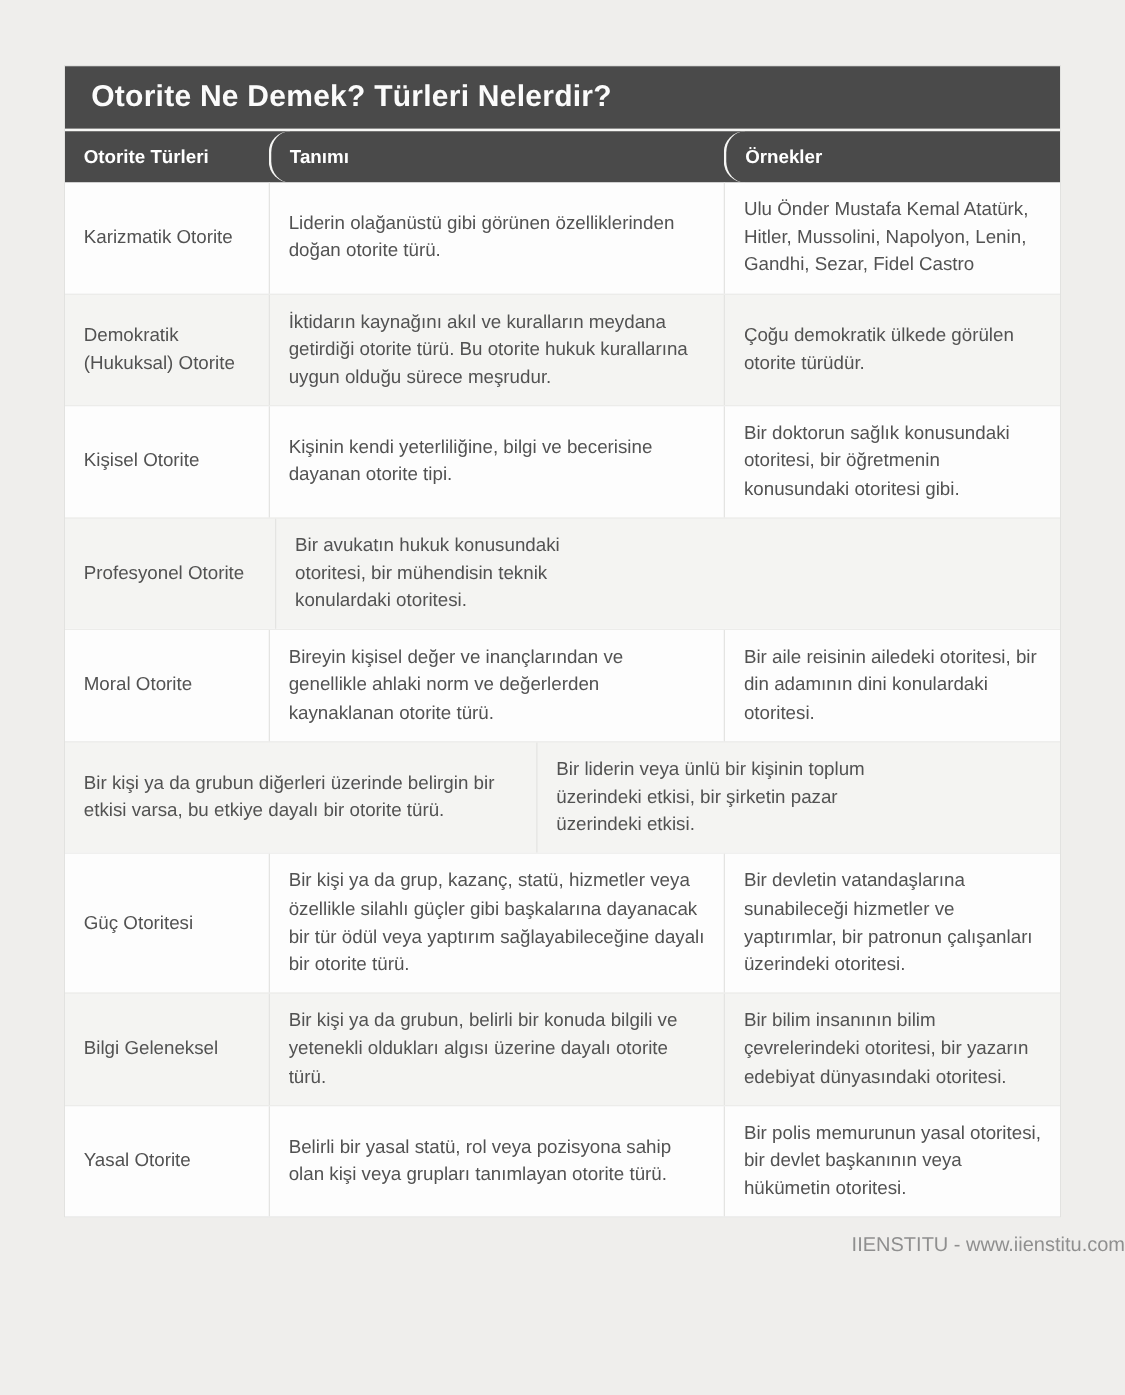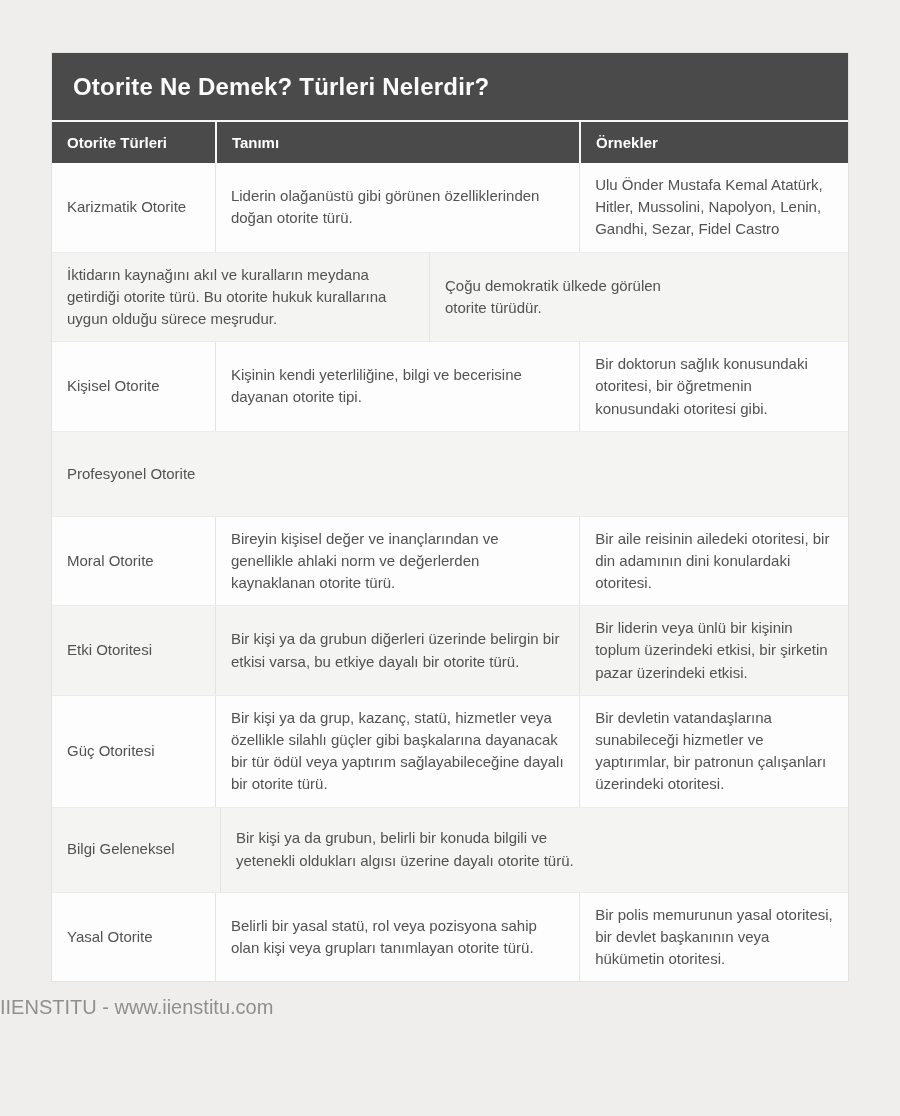--- a/index.html
+++ b/index.html
@@ -11,21 +11,21 @@
     overflow: hidden;
   }
   .card {
     width: 798px;
     margin: 52px auto 0 auto;
     border: 1px solid #e2e2e0;
     background: #fdfdfd;
   }
   .title-bar {
     background: #4a4a4a;
-    height: 67px;
+    height: 50px;
     display: flex;
     align-items: center;
     padding: 0 21px;
   }
   .title-bar h1 {
     color: #fbfbfb;
     font-size: 24px;
     font-weight: bold;
     letter-spacing: 0.2px;
   }
@@ -36,44 +36,44 @@
     height: 43px;
   }
   .hcell {
     color: #ffffff;
     font-weight: bold;
     font-size: 15px;
     display: flex;
     align-items: center;
     padding: 0 15px;
   }
-  .hcell + .hcell { border-left: 2px solid #f6f6f4; }
+  .hcell + .hcell { border-left: 2px solid #f6f6f4; border-radius: 17px; }
   .c1 { width: 168px; }
   .c2 { width: 377px; }
   .c3 { width: 278px; }
   .trow {
     display: flex;
     min-height: 85px;
     background: #fdfdfd;
   }
   .trow + .trow { border-top: 1px solid #ececea; }
   .trow:nth-child(even) { background: #f4f4f2; }
   .cell {
     font-size: 15px;
     line-height: 1.48;
     color: #525252;
     display: flex;
     align-items: center;
     padding: 11px 15px;
   }
   .cell + .cell { border-left: 1px solid #e4e4e2; }
   .footer {
-    text-align: left;
+    text-align: right;
     margin-top: 14px;
-    font-size: 20px;
+    font-size: 16px;
     color: #8f8f8f;
   }
 </style>
 </head>
 <body>
 
 <div class="card">
   <div class="title-bar">
     <h1>Otorite Ne Demek? Türleri Nelerdir?</h1>
   </div>
@@ -84,49 +84,51 @@
     <div class="hcell c3">Örnekler</div>
   </div>
 
   <div class="tbody">
     <div class="trow">
       <div class="cell c1">Karizmatik Otorite</div>
       <div class="cell c2">Liderin olağanüstü gibi görünen özelliklerinden doğan otorite türü.</div>
       <div class="cell c3">Ulu Önder Mustafa Kemal Atatürk, Hitler, Mussolini, Napolyon, Lenin, Gandhi, Sezar, Fidel Castro</div>
     </div>
     <div class="trow">
+      <div class="cell c1">Demokratik (Hukuksal) Otorite</div>
       <div class="cell c2">İktidarın kaynağını akıl ve kuralların meydana getirdiği otorite türü. Bu otorite hukuk kurallarına uygun olduğu sürece meşrudur.</div>
       <div class="cell c3">Çoğu demokratik ülkede görülen otorite türüdür.</div>
     </div>
     <div class="trow">
       <div class="cell c1">Kişisel Otorite</div>
       <div class="cell c2">Kişinin kendi yeterliliğine, bilgi ve becerisine dayanan otorite tipi.</div>
       <div class="cell c3">Bir doktorun sağlık konusundaki otoritesi, bir öğretmenin konusundaki otoritesi gibi.</div>
     </div>
     <div class="trow">
       <div class="cell c1">Profesyonel Otorite</div>
+      <div class="cell c3">Bir avukatın hukuk konusundaki otoritesi, bir mühendisin teknik konulardaki otoritesi.</div>
     </div>
     <div class="trow">
       <div class="cell c1">Moral Otorite</div>
       <div class="cell c2">Bireyin kişisel değer ve inançlarından ve genellikle ahlaki norm ve değerlerden kaynaklanan otorite türü.</div>
       <div class="cell c3">Bir aile reisinin ailedeki otoritesi, bir din adamının dini konulardaki otoritesi.</div>
     </div>
     <div class="trow">
-      <div class="cell c1">Etki Otoritesi</div>
       <div class="cell c2">Bir kişi ya da grubun diğerleri üzerinde belirgin bir etkisi varsa, bu etkiye dayalı bir otorite türü.</div>
       <div class="cell c3">Bir liderin veya ünlü bir kişinin toplum üzerindeki etkisi, bir şirketin pazar üzerindeki etkisi.</div>
     </div>
     <div class="trow">
       <div class="cell c1">Güç Otoritesi</div>
       <div class="cell c2">Bir kişi ya da grup, kazanç, statü, hizmetler veya özellikle silahlı güçler gibi başkalarına dayanacak bir tür ödül veya yaptırım sağlayabileceğine dayalı bir otorite türü.</div>
       <div class="cell c3">Bir devletin vatandaşlarına sunabileceği hizmetler ve yaptırımlar, bir patronun çalışanları üzerindeki otoritesi.</div>
     </div>
     <div class="trow">
       <div class="cell c1">Bilgi Geleneksel</div>
       <div class="cell c2">Bir kişi ya da grubun, belirli bir konuda bilgili ve yetenekli oldukları algısı üzerine dayalı otorite türü.</div>
+      <div class="cell c3">Bir bilim insanının bilim çevrelerindeki otoritesi, bir yazarın edebiyat dünyasındaki otoritesi.</div>
     </div>
     <div class="trow">
       <div class="cell c1">Yasal Otorite</div>
       <div class="cell c2">Belirli bir yasal statü, rol veya pozisyona sahip olan kişi veya grupları tanımlayan otorite türü.</div>
       <div class="cell c3">Bir polis memurunun yasal otoritesi, bir devlet başkanının veya hükümetin otoritesi.</div>
     </div>
   </div>
 </div>
 
 <div class="footer">

